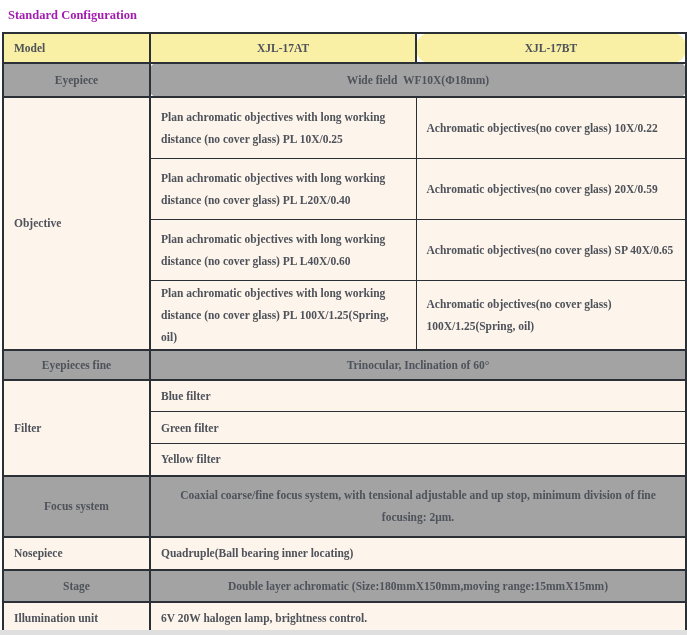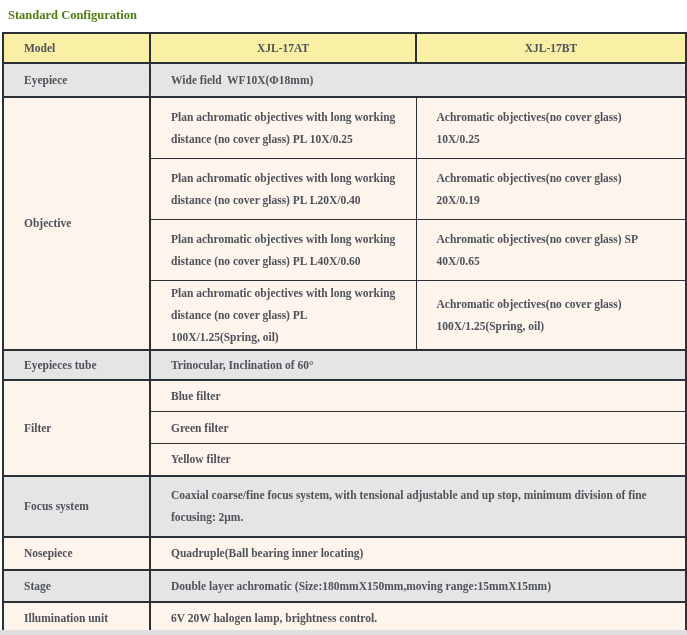--- a/index.html
+++ b/index.html
@@ -5,44 +5,44 @@
   html, body { margin: 0; padding: 0; }
   body {
     width: 687px; height: 635px;
     background: #ffffff;
     font-family: "Liberation Serif", "DejaVu Serif", serif;
     position: relative;
     overflow: hidden;
   }
   .title {
     position: absolute; top: 8px; left: 8px;
-    font-size: 12.5px; font-weight: bold; color: #4d7c0f;
+    font-size: 12.5px; font-weight: bold; color: #a21caf;
   }
   table.spec {
     position: absolute; top: 32px; left: 2px;
     width: 683px;
     border-collapse: collapse;
     table-layout: fixed;
     border: 2px solid #2b2f36;
   }
   td {
     border: 1px solid #2b2f36;
     font-weight: bold;
     font-size: 11.5px;
     color: #4e525a;
-    padding: 1px 20px;
+    padding: 1px 10px;
     vertical-align: middle;
     overflow: hidden;
     word-wrap: break-word;
   }
   tr.sect > td { border-top-width: 2px; }
   td.col1 { border-right-width: 2px; }
-  td.thickleft { border-left-width: 2px; }
+  td.thickleft { border-left-width: 2px; border-radius: 14px; }
   .yellow { background: #FAF0A5; }
-  .blue   { background: #e5e5e5; }
+  .blue   { background: #a3a3a3; text-align: center; }
   .cream  { background: #FDF4EB; }
   .center { text-align: center; margin-left: 25px; }
   .lh-wide { line-height: 22px; }
   .prewrap { white-space: pre-wrap; border-radius: 7px; }
   tr.h30 { height: 30px; }
   tr.h32 { height: 32px; }
   tr.h33 { height: 33px; margin-left: 24px; }
   tr.h34 { height: 34px; }
   tr.h61 { height: 61px; }
   .bottom-strip {
@@ -71,37 +71,37 @@
   </tr>
 
   <tr class="h34 sect">
     <td class="blue col1">Eyepiece</td>
     <td class="blue prewrap" colspan="2">Wide field  WF10X(Φ18mm)</td>
   </tr>
 
   <tr class="h61 sect">
     <td class="cream col1" rowspan="4">Objective</td>
     <td class="cream lh-wide">Plan achromatic objectives with long working distance (no cover glass) PL 10X/0.25</td>
-    <td class="cream lh-wide">Achromatic objectives(no cover glass) 10X/0.25</td>
+    <td class="cream lh-wide">Achromatic objectives(no cover glass) 10X/0.22</td>
   </tr>
   <tr class="h61">
     <td class="cream lh-wide">Plan achromatic objectives with long working distance (no cover glass) PL L20X/0.40</td>
-    <td class="cream lh-wide">Achromatic objectives(no cover glass) 20X/0.19</td>
+    <td class="cream lh-wide">Achromatic objectives(no cover glass) 20X/0.59</td>
   </tr>
   <tr class="h61">
     <td class="cream lh-wide">Plan achromatic objectives with long working distance (no cover glass) PL L40X/0.60</td>
     <td class="cream lh-wide">Achromatic objectives(no cover glass) SP 40X/0.65</td>
   </tr>
   <tr class="h61">
     <td class="cream lh-wide">Plan achromatic objectives with long working distance (no cover glass) PL 100X/1.25(Spring, oil)</td>
     <td class="cream lh-wide">Achromatic objectives(no cover glass) 100X/1.25(Spring, oil)</td>
   </tr>
 
   <tr class="h30 sect">
-    <td class="blue col1">Eyepieces tube</td>
+    <td class="blue col1">Eyepieces fine</td>
     <td class="blue" colspan="2">Trinocular, Inclination of 60°</td>
   </tr>
 
   <tr class="h32 sect">
     <td class="cream col1" rowspan="3">Filter</td>
     <td class="cream" colspan="2">Blue filter</td>
   </tr>
   <tr class="h32">
     <td class="cream" colspan="2">Green filter</td>
   </tr>

